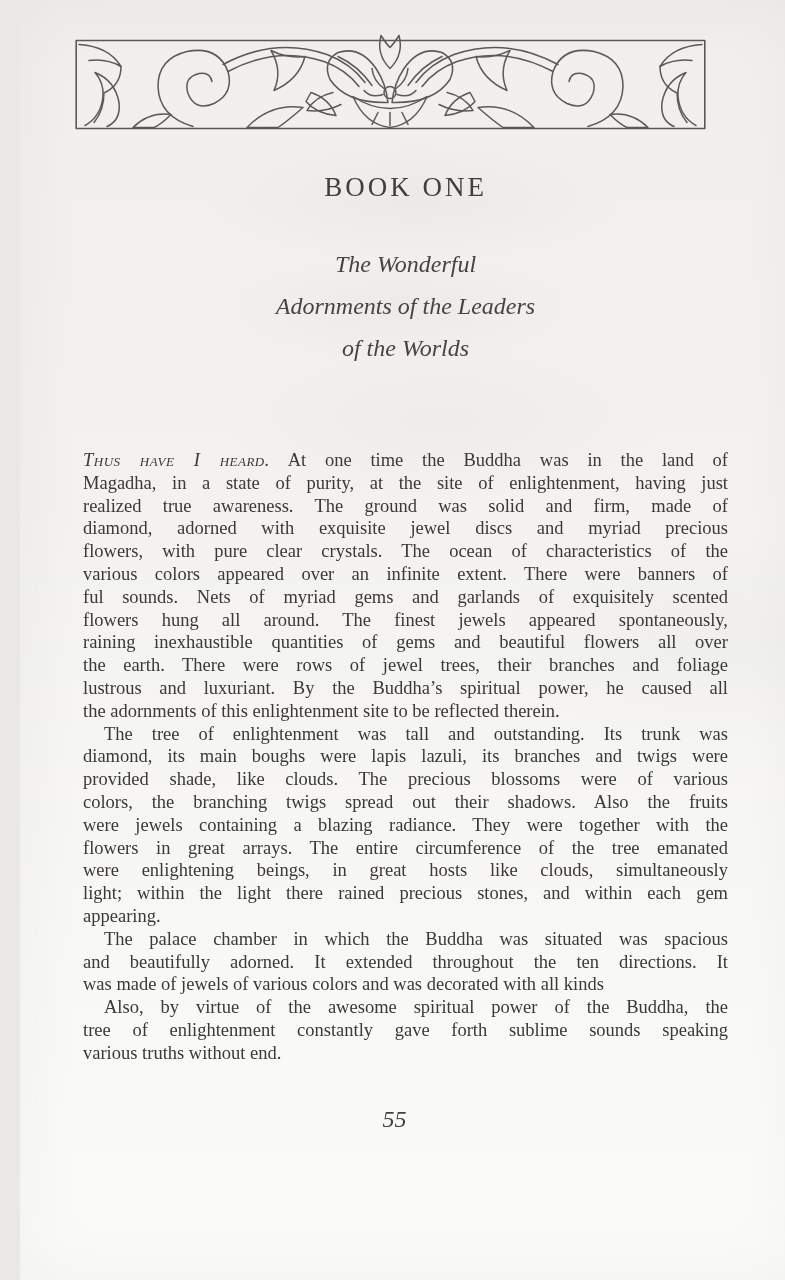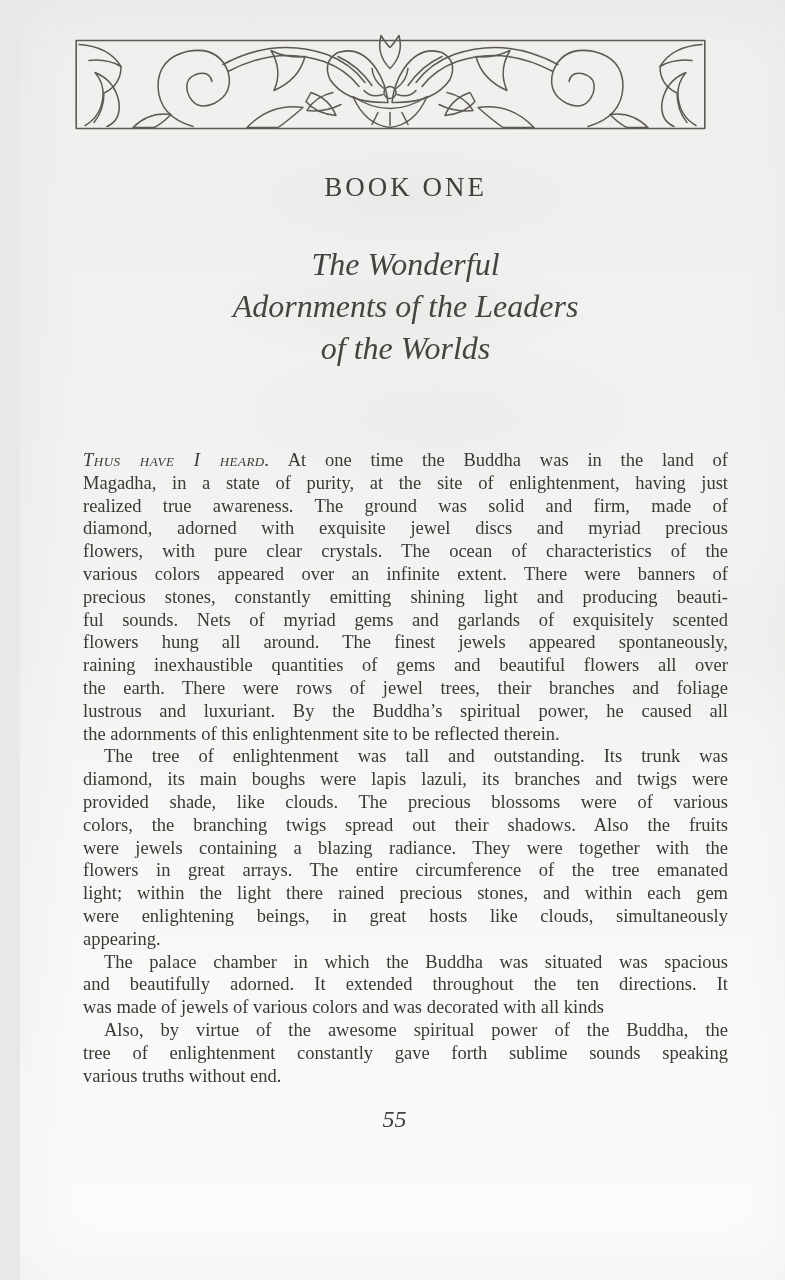--- a/index.html
+++ b/index.html
@@ -33,21 +33,21 @@
     text-align: center;
     font-size: 27px;
     letter-spacing: 3px;
     color: #403f3c;
   }
   .chapter-title {
     position: absolute;
     left: 43px; top: 243px; width: 685px;
     text-align: center;
     font-style: italic;
-    font-size: 32px;
+    font-size: 24px;
     line-height: 42px;
     color: #454441;
   }
   .body-text {
     position: absolute;
     left: 63px; top: 449px; width: 645px;
     font-size: 18.5px;
     line-height: 22.8px;
     color: #3a3936;
   }
@@ -125,37 +125,36 @@
   </div>
 
   <div class="body-text">
       <div class="para">
         <div class="line"><span class="lead">Thus have I heard.</span> At one time the Buddha was in the land of</div>
         <div class="line">Magadha, in a state of purity, at the site of enlightenment, having just</div>
         <div class="line">realized true awareness. The ground was solid and firm, made of</div>
         <div class="line">diamond, adorned with exquisite jewel discs and myriad precious</div>
         <div class="line">flowers, with pure clear crystals. The ocean of characteristics of the</div>
         <div class="line">various colors appeared over an infinite extent. There were banners of</div>
-        <div class="line">precious stones, constantly emitting shining light and producing beauti-</div>
         <div class="line">ful sounds. Nets of myriad gems and garlands of exquisitely scented</div>
         <div class="line">flowers hung all around. The finest jewels appeared spontaneously,</div>
         <div class="line">raining inexhaustible quantities of gems and beautiful flowers all over</div>
         <div class="line">the earth. There were rows of jewel trees, their branches and foliage</div>
         <div class="line">lustrous and luxuriant. By the Buddha’s spiritual power, he caused all</div>
         <div class="line last">the adornments of this enlightenment site to be reflected therein.</div>
       </div>
       <div class="para indent">
         <div class="line">The tree of enlightenment was tall and outstanding. Its trunk was</div>
         <div class="line">diamond, its main boughs were lapis lazuli, its branches and twigs were</div>
         <div class="line">provided shade, like clouds. The precious blossoms were of various</div>
         <div class="line">colors, the branching twigs spread out their shadows. Also the fruits</div>
         <div class="line">were jewels containing a blazing radiance. They were together with the</div>
         <div class="line">flowers in great arrays. The entire circumference of the tree emanated</div>
+        <div class="line">were enlightening beings, in great hosts like clouds, simultaneously</div>
         <div class="line">light; within the light there rained precious stones, and within each gem</div>
-        <div class="line">were enlightening beings, in great hosts like clouds, simultaneously</div>
         <div class="line last">appearing.</div>
       </div>
       <div class="para indent">
         <div class="line">The palace chamber in which the Buddha was situated was spacious</div>
         <div class="line">and beautifully adorned. It extended throughout the ten directions. It</div>
         <div class="line last">was made of jewels of various colors and was decorated with all kinds</div>
       </div>
       <div class="para indent">
         <div class="line">Also, by virtue of the awesome spiritual power of the Buddha, the</div>
         <div class="line">tree of enlightenment constantly gave forth sublime sounds speaking</div>

